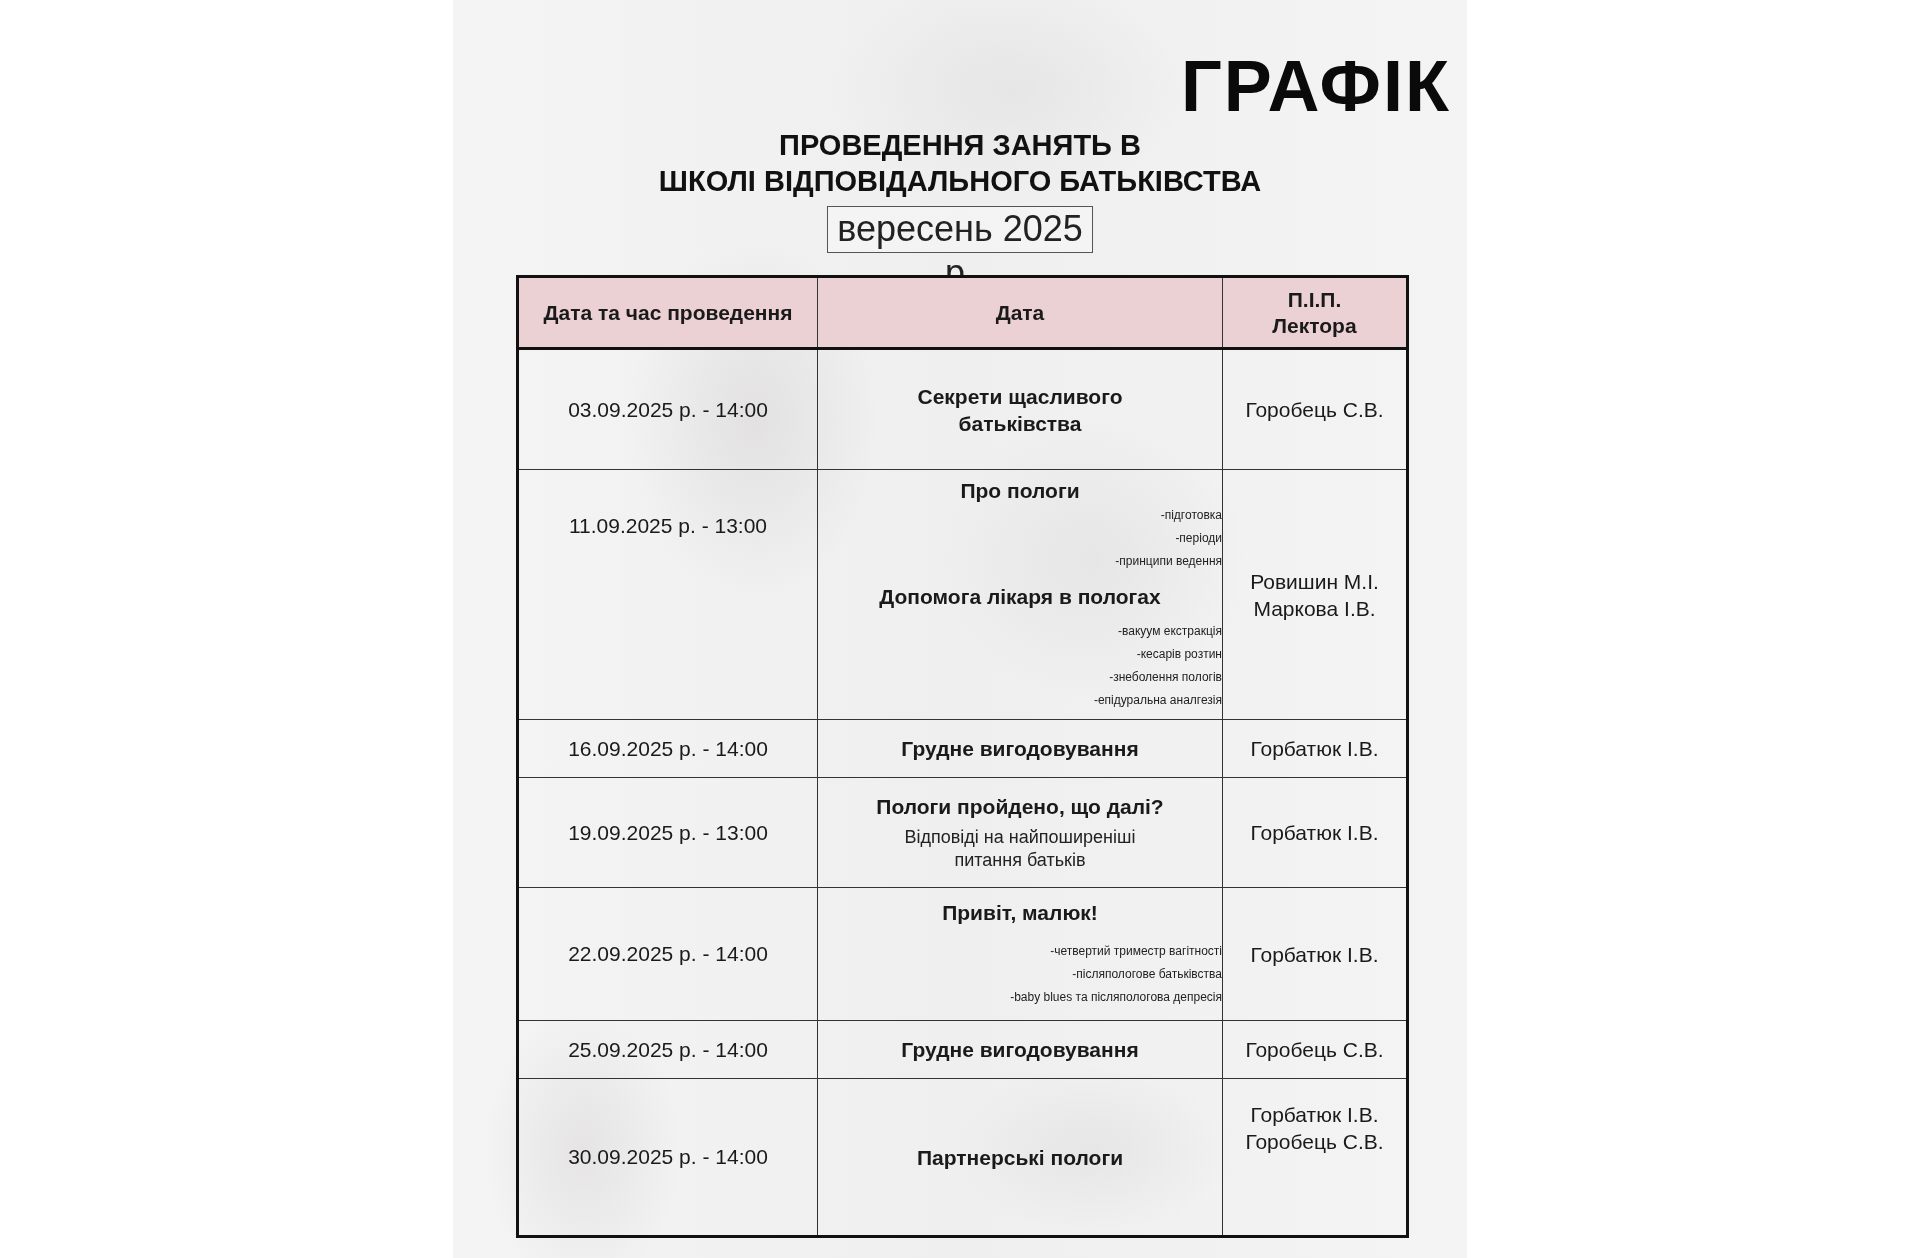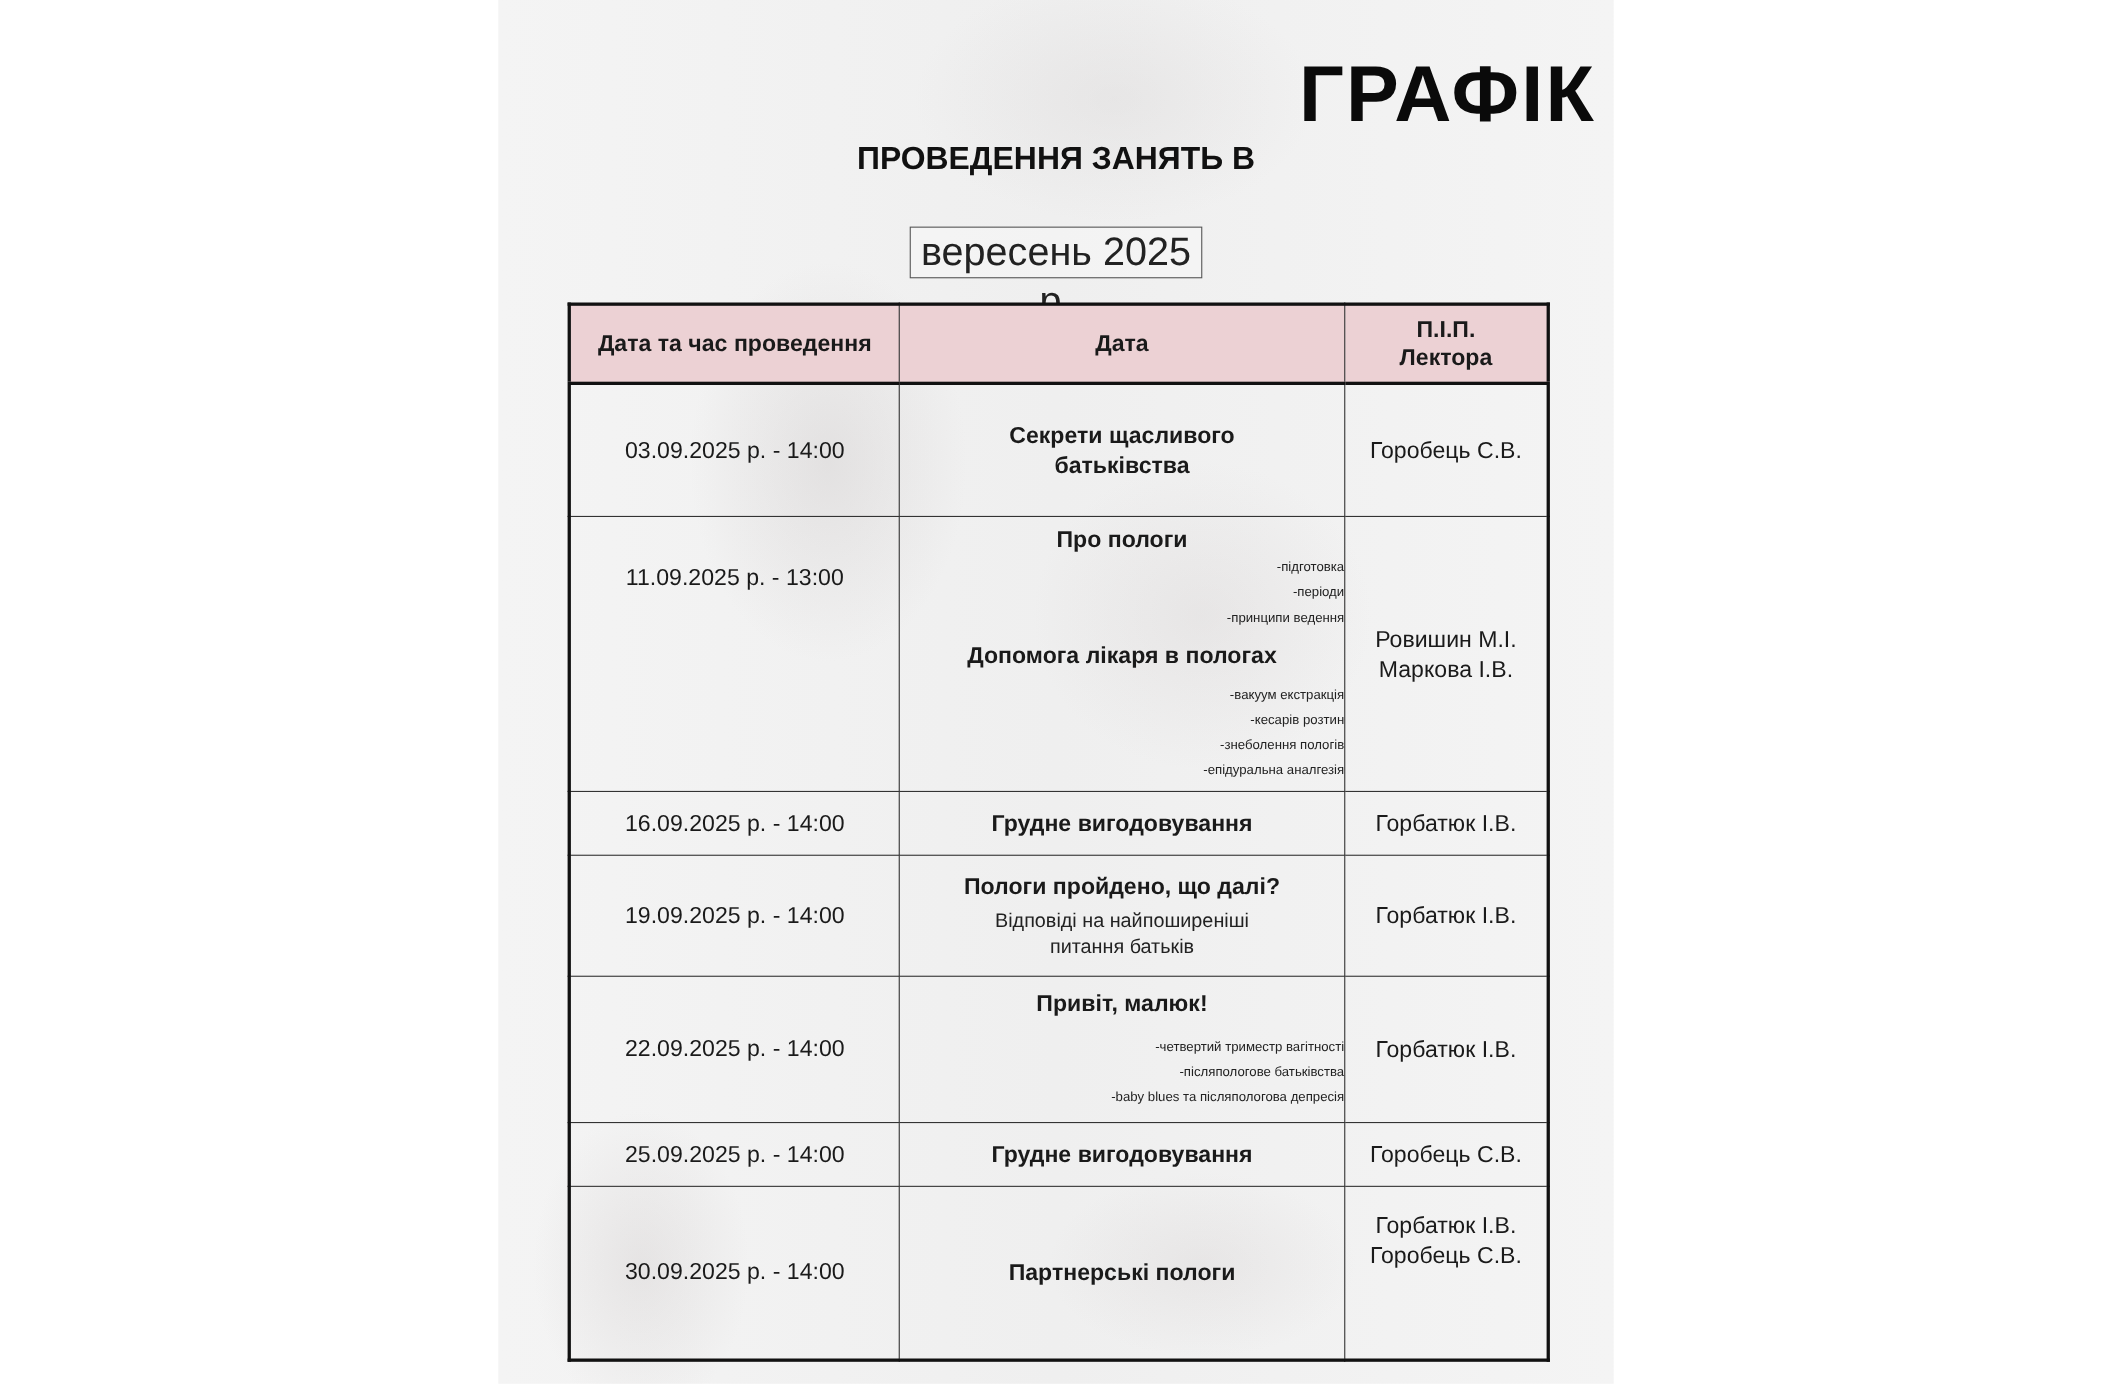--- a/index.html
+++ b/index.html
@@ -112,20 +112,21 @@
     }
     .gap-s { height: 10px; }
     .gap-m { height: 14px; }
   </style>
 </head>
 <body>
 
 <div class="poster">
   <div class="title">ГРАФІК</div>
   <div class="subtitle l1">ПРОВЕДЕННЯ ЗАНЯТЬ В</div>
+  <div class="subtitle l2">ШКОЛІ ВІДПОВІДАЛЬНОГО БАТЬКІВСТВА</div>
   <div class="month-box">вересень 2025 р.</div>
 
   <table class="schedule">
     <colgroup>
         <col class="c1">
         <col class="c2">
         <col class="c3">
       </colgroup>
     <thead>
       <tr>
@@ -175,21 +176,21 @@
         <td class="date">16.09.2025 р. - 14:00</td>
         <td class="theme">
           <div class="theme-title">Грудне вигодовування</div>
         </td>
         <td class="lect">
           <div>Горбатюк І.В.</div>
         </td>
       </tr>
 
       <tr style="height:110px;">
-        <td class="date">19.09.2025 р. - 14:00</td>
+        <td class="date">19.09.2025 р. - 13:00</td>
         <td class="theme">
           <div class="theme-title">Пологи пройдено, що далі?</div>
           <div style="height:6px;"></div>
           <div class="theme-sub">Відповіді на найпоширеніші</div>
           <div class="theme-sub">питання батьків</div>
         </td>
         <td class="lect">
           <div>Горбатюк І.В.</div>
         </td>
       </tr>

